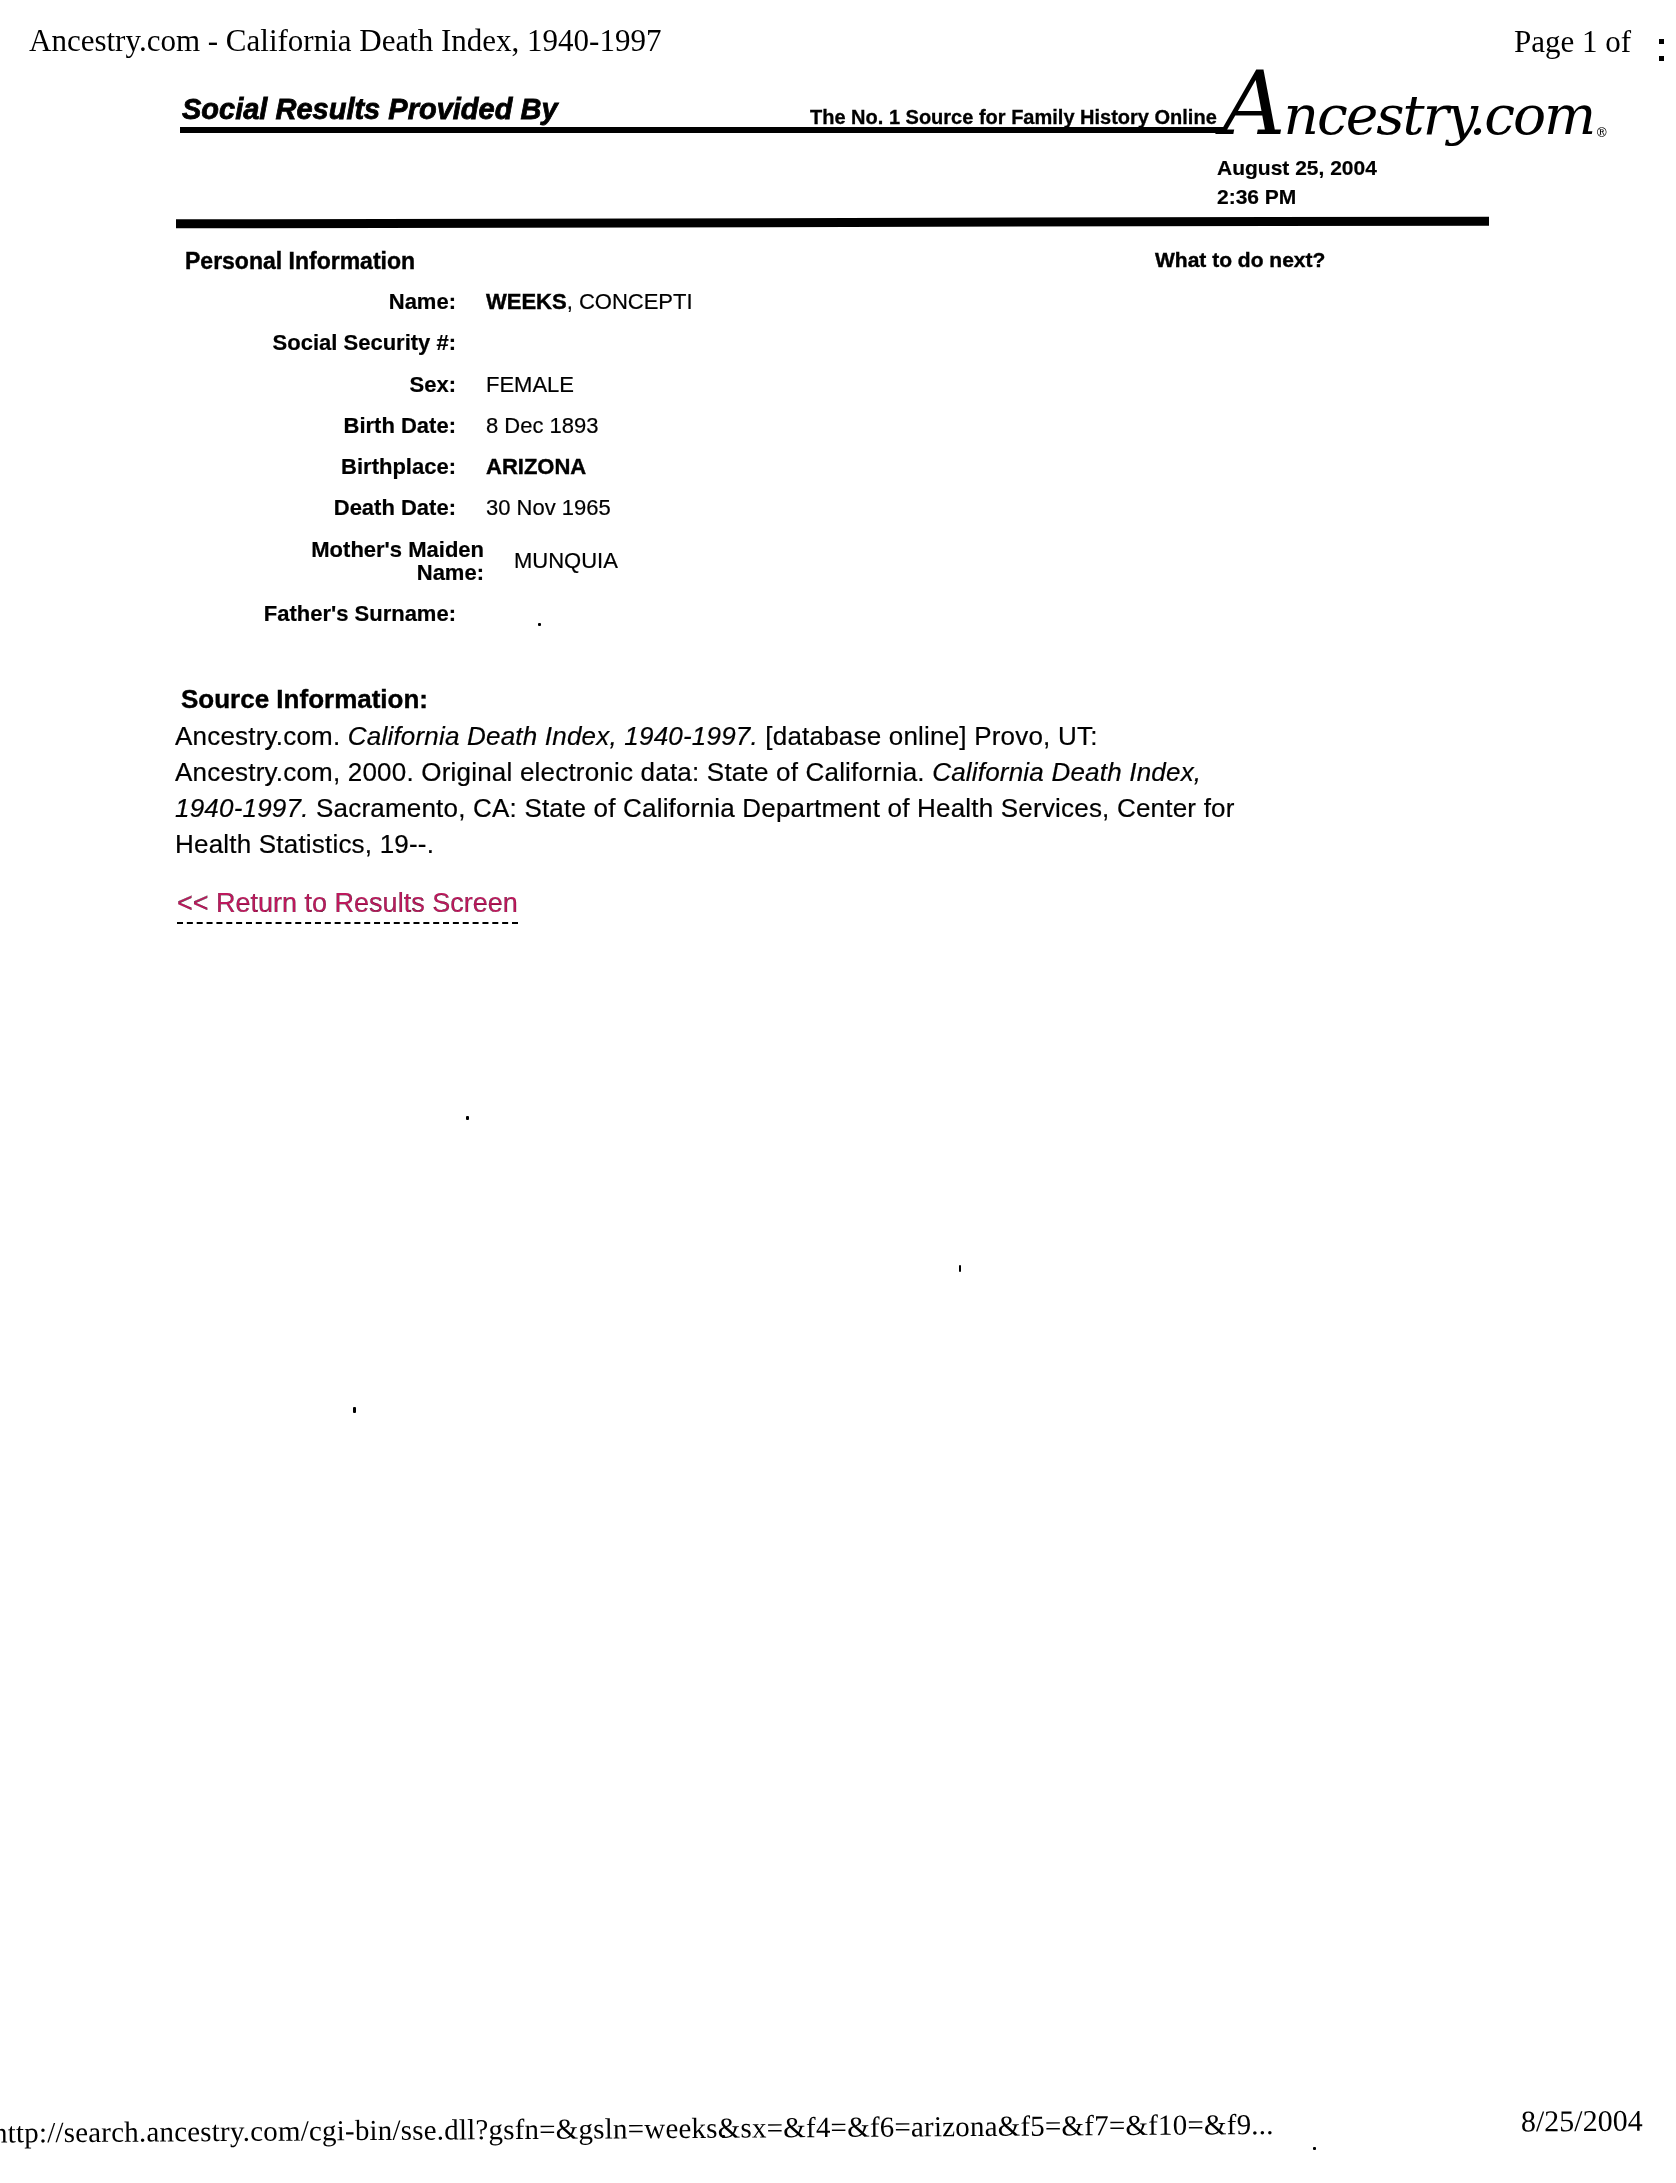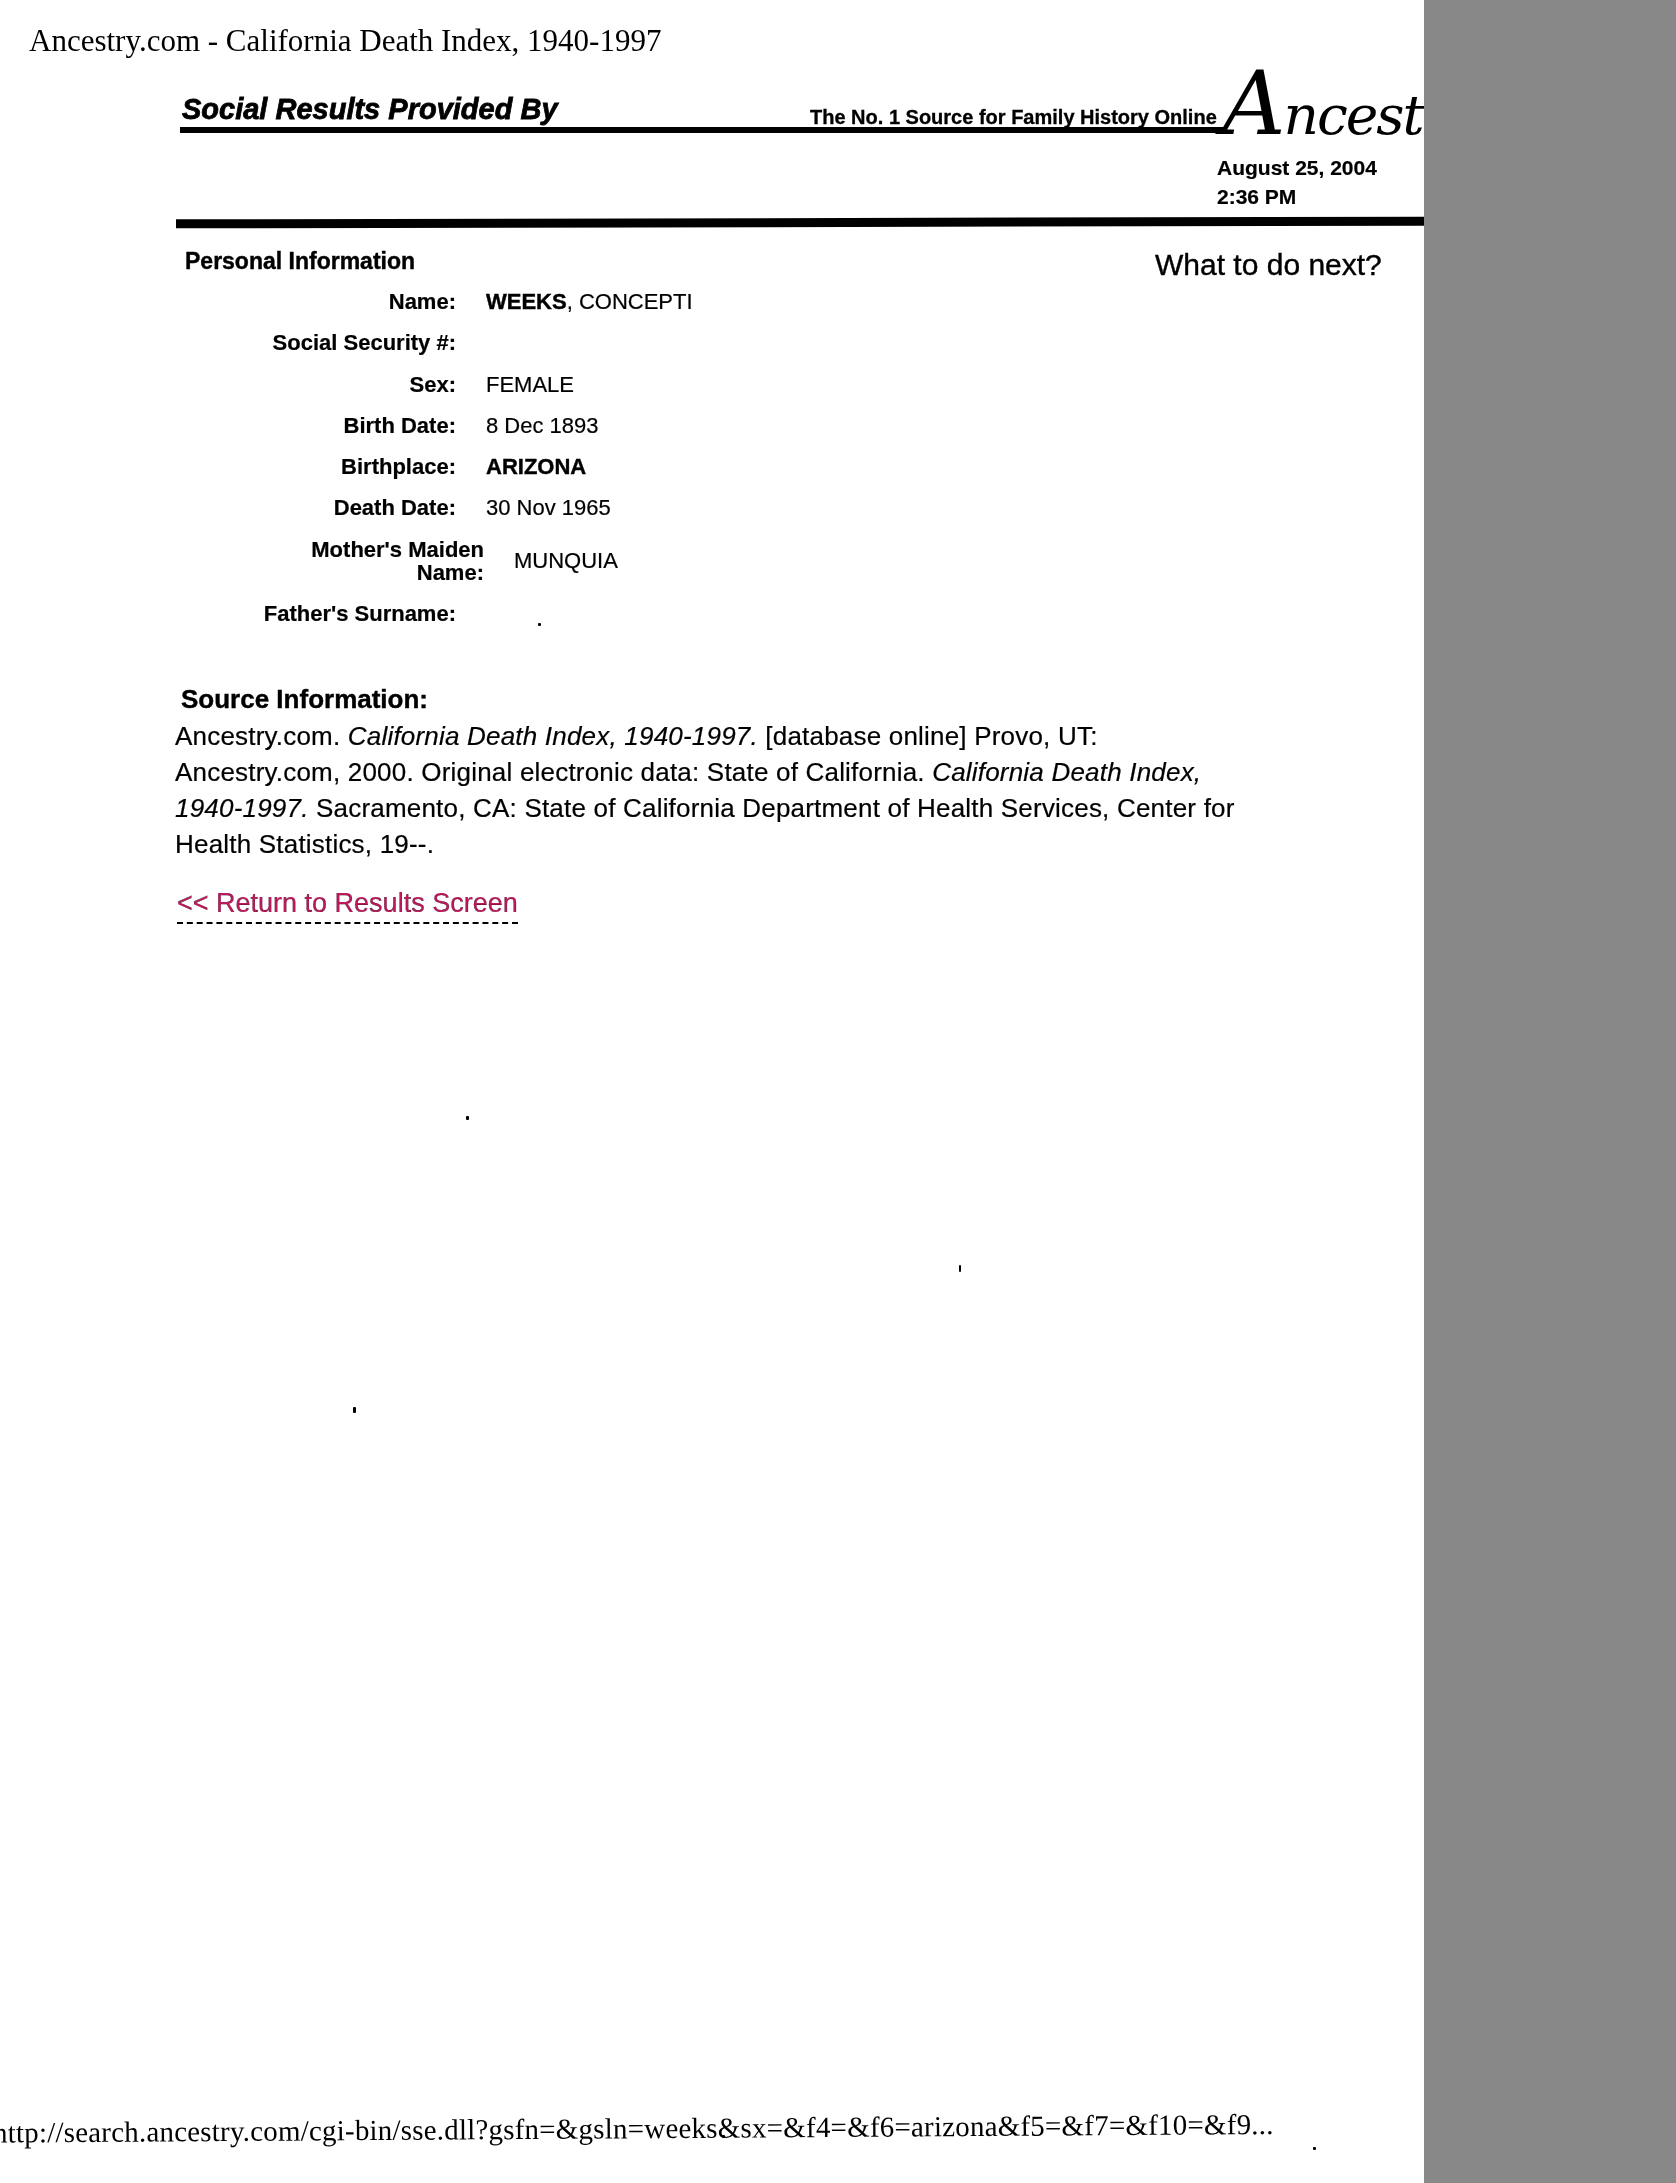--- a/index.html
+++ b/index.html
@@ -1,17 +1,17 @@
 <!DOCTYPE html>
 <html style="font-size:8px"><head>
 <meta charset="utf-8">
 <style>
   html,body{margin:0;padding:0;background:#888;}
   .page{
-    position:relative; width:1424px; height:2183px; background:#ffffff;
+    position:relative; width:1676px; height:2183px; background:#ffffff;
     overflow:hidden; color:#000;
     font-family:"Liberation Sans", sans-serif;
   }
   
   .print-hdr{position:absolute; font-family:"Liberation Serif", serif; font-size:31px; white-space:nowrap;}
   .hdr-left{top:23px; left:29px;}
   .hdr-right{top:24px; left:1514px;}
   .partial-digit{position:absolute; top:39px; left:1659px; width:4.5px; height:5px; background:#000;
     box-shadow:0 17px 0 0 #000;}
   .footer{position:absolute; top:2105px; left:-7px; width:1703px; height:59px;
@@ -32,21 +32,21 @@
   .db-line{position:absolute; top:162px; left:181px; font-size:26px; letter-spacing:0.2px; white-space:nowrap;
     -webkit-text-stroke:0.2px #000;}
   .db-line b{-webkit-text-stroke:0.5px #000;}
   .stamp{position:absolute; top:153px; left:1217px; font-size:21px; font-weight:bold; line-height:29px;
     -webkit-text-stroke:0.2px #000;}
   .rule2{position:absolute; top:218px; left:176px; width:1313px; height:9.4px; background:#000;
     transform:rotate(-0.12deg);}
   
   .pi-title{position:absolute; top:248px; left:185px; font-size:23px; font-weight:bold;
     -webkit-text-stroke:0.4px #000;}
-  .what-next{position:absolute; top:248px; left:1155px; font-size:30px; font-weight:normal;
+  .what-next{position:absolute; top:248px; left:1155px; font-size:21px; font-weight:bold;
     -webkit-text-stroke:0.4px #000;}
   .fields{position:absolute; top:290px; left:0;}
   .row{display:flex; margin-bottom:18.3px; font-size:22px; line-height:23px;
     -webkit-text-stroke:0.2px #000;}
   .row.center{align-items:center;margin-left:28px;}
   .flabel{display:block; width:271px; margin-left:185px; margin-right:30px;
     font-weight:bold; text-align:right; flex:0 0 auto;}
   .flabel .wrap{display:inline-block; max-width:228px; text-align:right;}
   .fvalue{white-space:nowrap;}
   .fvalue b{-webkit-text-stroke:0.4px #000;}

